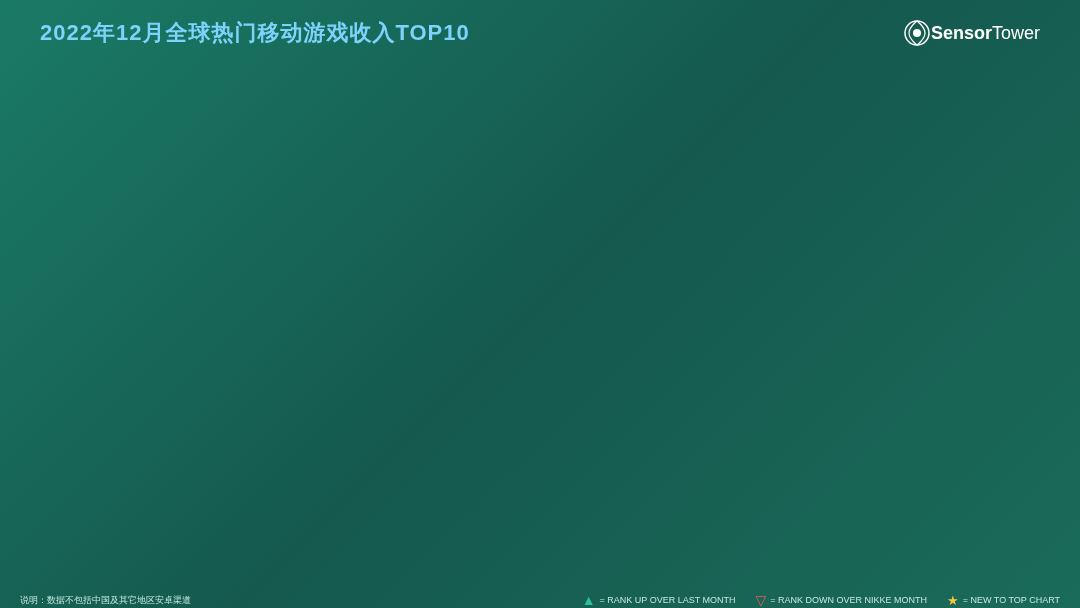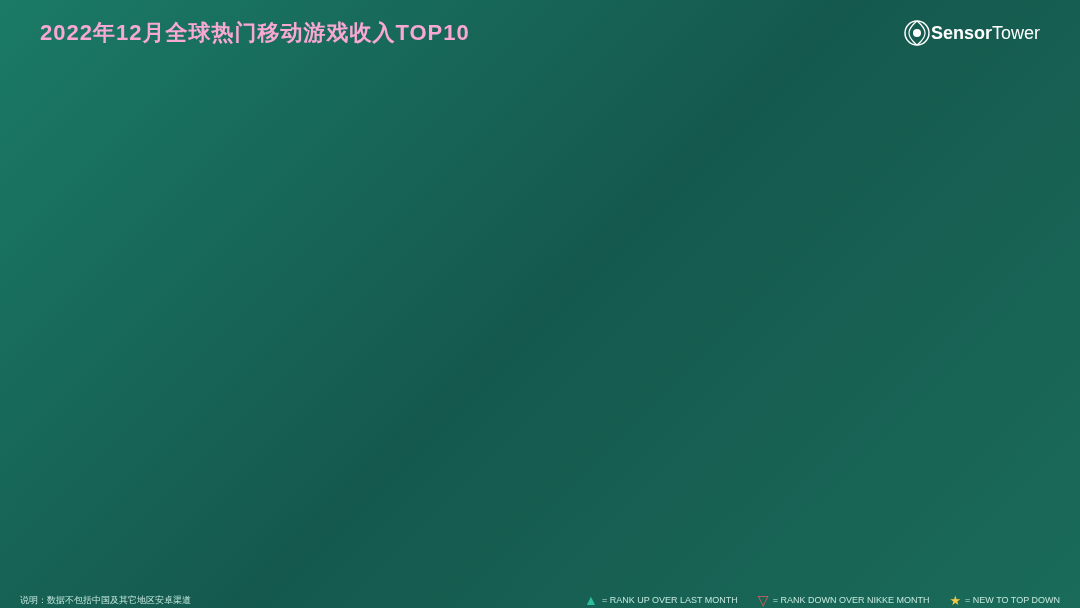--- a/index.html
+++ b/index.html
@@ -17,21 +17,21 @@
       background: linear-gradient(135deg, #1a7a65 0%, #15594e 50%, #1a6b5a 100%);
     }
     .header {
       position: relative;
       display: flex;
       justify-content: space-between;
       align-items: center;
       padding: 18px 40px 10px 40px;
     }
     .title {
-      color: #f9a8d4;
+      color: #7dd3fc;
       font-size: 22px;
       font-weight: bold;
       letter-spacing: 1px;
     }
     .logo {
       display: flex;
       align-items: center;
       gap: 0;
       color: #fff;
       font-size: 18px;
@@ -481,16 +481,16 @@
     <div class="legend-item">
       <span class="trend-up">▲</span>
       <span>= RANK UP OVER LAST MONTH</span>
     </div>
     <div class="legend-item">
       <span class="trend-down">▽</span>
       <span>= RANK DOWN OVER NIKKE MONTH</span>
     </div>
     <div class="legend-item">
       <span class="trend-new">★</span>
-      <span>= NEW TO TOP DOWN</span>
+      <span>= NEW TO TOP CHART</span>
     </div>
   </div>
 </div>
 
 </body></html>

